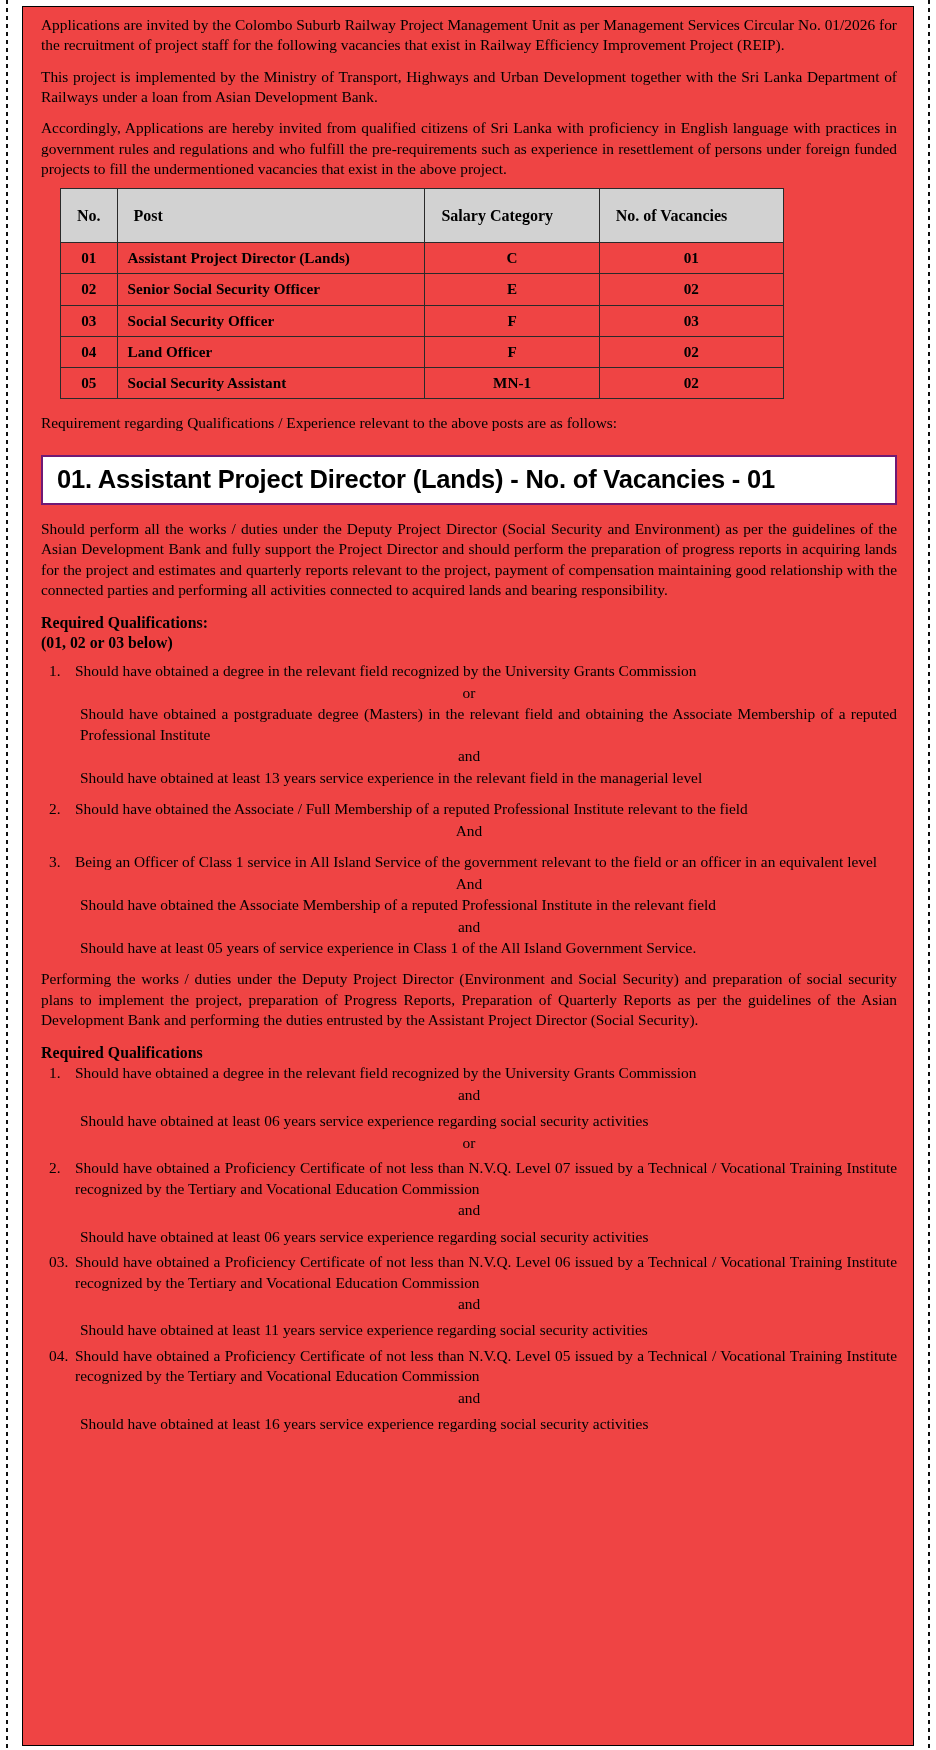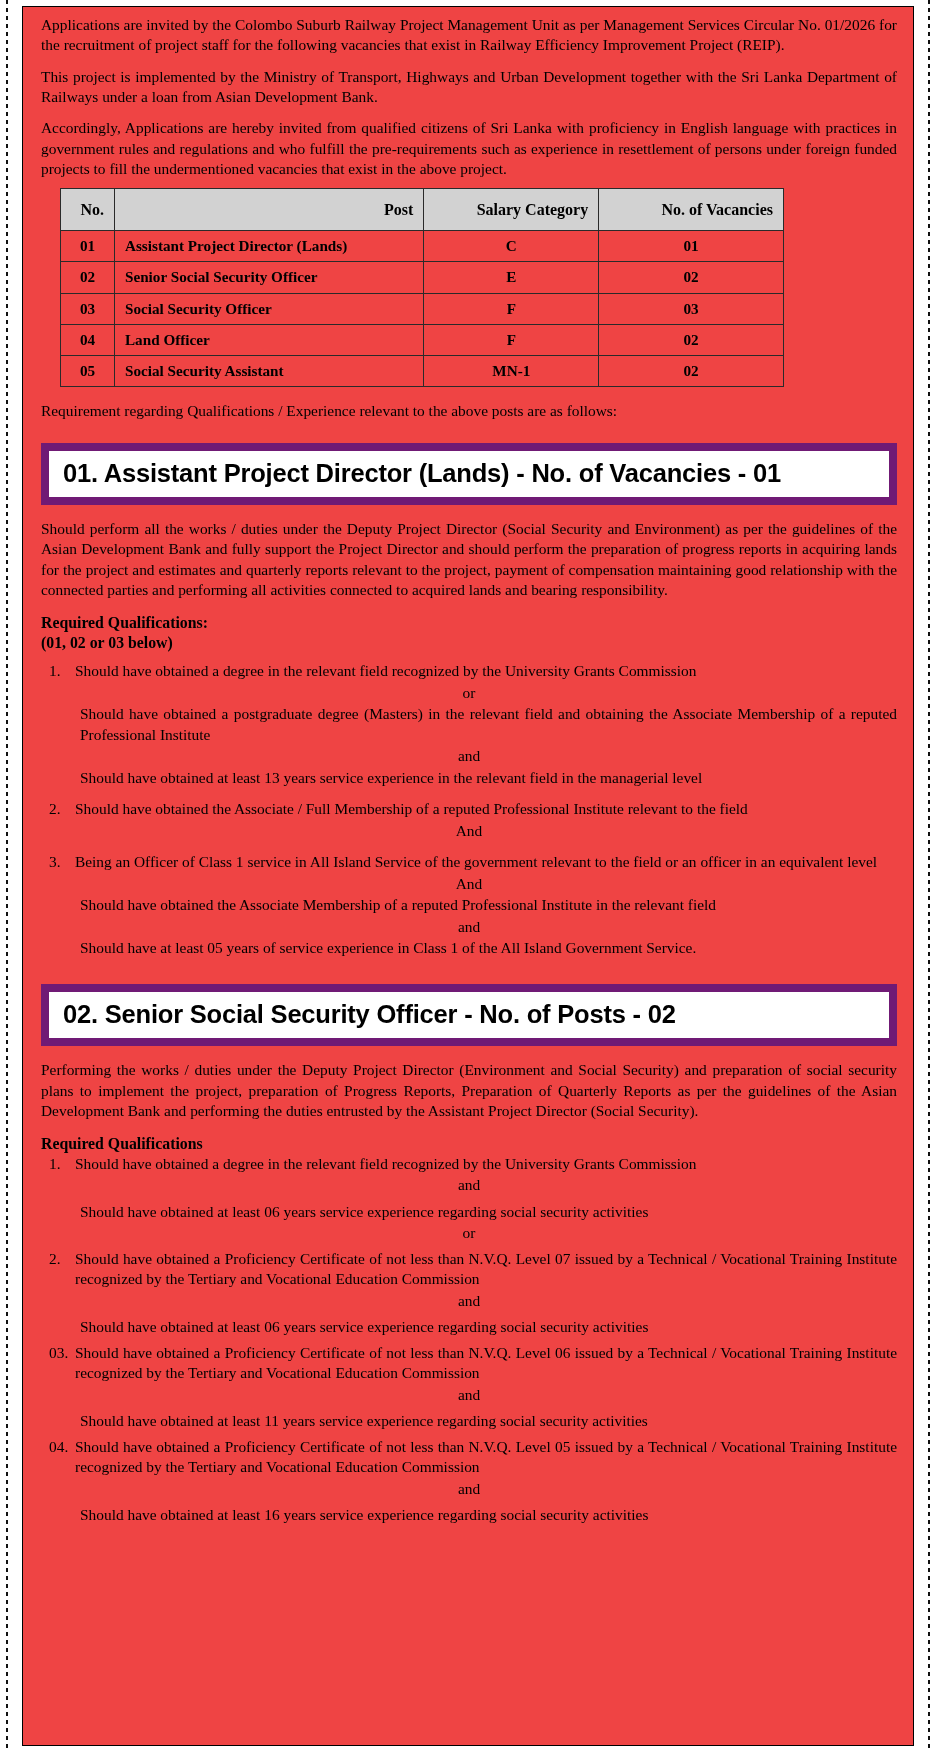--- a/index.html
+++ b/index.html
@@ -54,38 +54,38 @@
   }
   table.vac th, table.vac td {
     border: 1px solid #2a2a2a;
     padding: 5px 6px;
     height: 28px;
     font-weight: bold;
   }
   table.vac thead th {
     background: #d2d2d2;
     font-weight: bold;
-    text-align: right;
+    text-align: left;
     font-size: 16px;
-    padding: 10px;
+    padding: 16px;
   }
   table.vac td.c-no   { width: 54px;  text-align: center; }
   table.vac td.c-post { width: 310px; text-align: left; padding-left: 10px; }
   table.vac td.c-sal  { width: 175px; text-align: center; }
   table.vac td.c-vac  { width: 185px; text-align: center; }
   table.vac th.c-no   { width: 54px; }
   table.vac th.c-post { width: 310px; }
   table.vac th.c-sal  { width: 175px; }
   table.vac th.c-vac  { width: 185px; }
 
   .req-note { margin: 14px 0 0 0; font-size: 15.4px; }
 
   
   .sec-head {
-    border: 8px solid #701a75;
+    border: 2px solid #701a75;
     padding: 9px 14px 10px 14px;
     margin: 22px 0 14px 0;
     font-family: "Liberation Sans", "DejaVu Sans", sans-serif;
     font-weight: bold;
     font-size: 25.5px;
     letter-spacing: -0.2px;
     line-height: 1.05;
     background: #fff;
   }
   .sec-head.second { margin-top: 26px; }
@@ -229,21 +229,20 @@
       <div class="qrow">
         <span class="qnum">3.</span>
         <span class="qtext">Being an Officer  of Class 1 service in All Island Service of the government relevant to the field or an officer in an equivalent level</span>
       </div>
       <div class="conj">And</div>
       <div class="qcont nojust">Should have obtained the Associate Membership of a reputed Professional Institute in the relevant field</div>
       <div class="conj">and</div>
       <div class="qcont nojust">Should have at least 05 years of service experience in Class 1 of the All Island Government Service.</div>
     </div>
 
-    <div class="sec-head second">02. Senior Social Security Officer - No. of Posts - 02</div>
 
     <p class="sec-body">Performing the works / duties under the Deputy Project Director (Environment and Social Security) and preparation of social security plans to implement the project, preparation of Progress Reports, Preparation of Quarterly Reports as per the guidelines of the Asian Development Bank and performing the duties entrusted by the Assistant Project Director (Social Security).</p>
 
     <p class="qual-title">Required Qualifications</p>
 
     <div class="qitem tight">
       <div class="qrow">
         <span class="qnum">1.</span>
         <span class="qtext nojust">Should have obtained a degree in the relevant field recognized by the University Grants Commission</span>
       </div>

